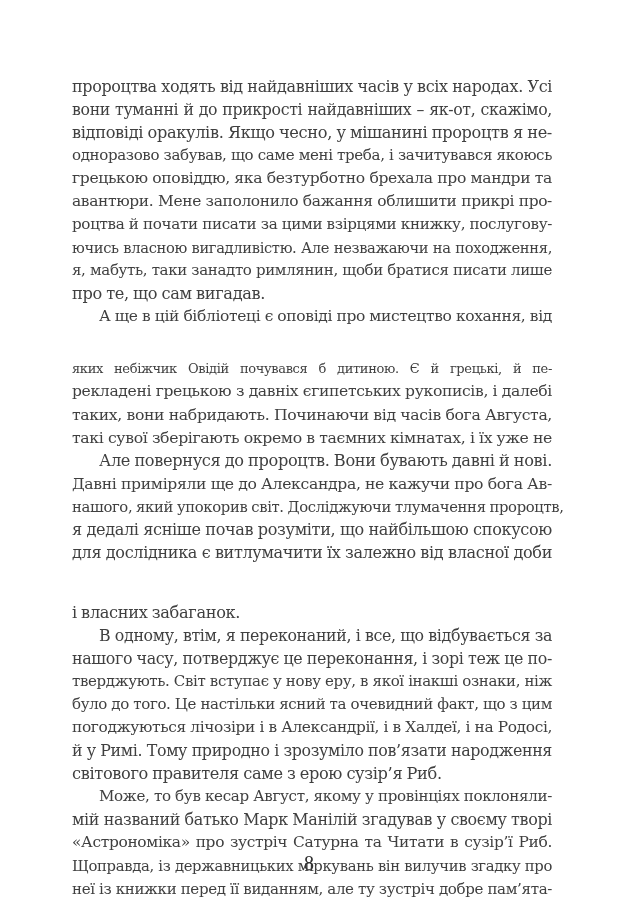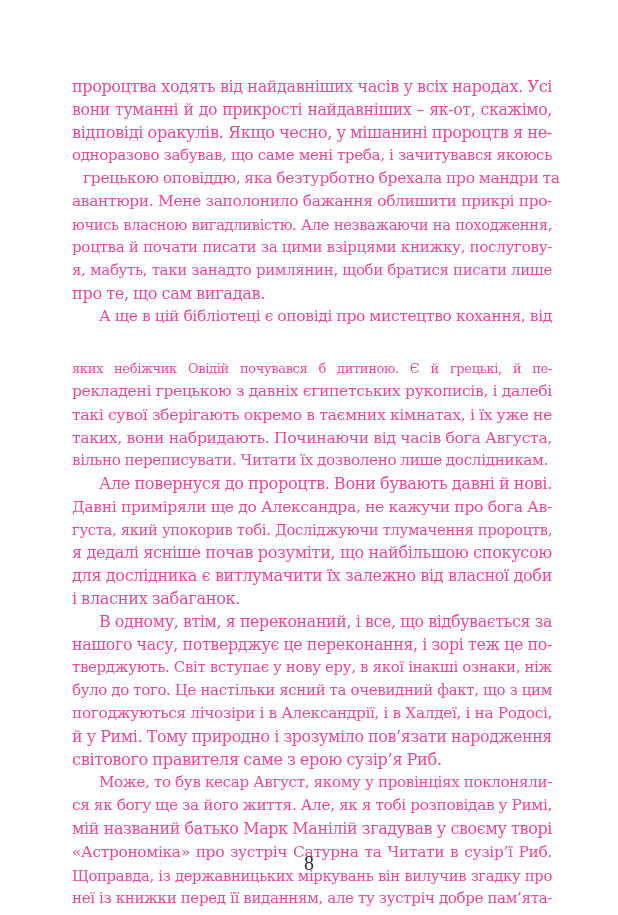--- a/index.html
+++ b/index.html
@@ -20,21 +20,21 @@
     height: 915px;
     background: #ffffff;
   }
   .text-block {
     position: absolute;
     left: 72px;
     top: 75px;
     width: 480px;
     font-family: "DejaVu Serif", "Liberation Serif", serif;
     font-size: 16.2px;
-    color: #ec4899;
+    color: #404040;
   }
   .line {
     display: block;
     height: 23.03px;
     line-height: 23.03px;
     white-space: nowrap;
     text-align: justify;
     text-align-last: justify;
     letter-spacing: -0.35px;
     word-spacing: -0.5px;
@@ -59,55 +59,53 @@
 </head>
 <body>
 
 <div class="page">
   <div class="text-block" id="text-block">
       <div>
         <span class="line" style="white-space: nowrap; font-size: 15.9832px;">пророцтва ходять від найдавніших часів у всіх народах. Усі</span>
         <span class="line" style="white-space: nowrap; font-size: 15.7474px;">вони туманні й до прикрості найдавніших – як-от, скажімо,</span>
         <span class="line" style="white-space: nowrap;">відповіді оракулів. Якщо чесно, у мішанині пророцтв я не-</span>
         <span class="line" style="white-space: nowrap; font-size: 15.0313px;">одноразово забував, що саме мені треба, і зачитувався якоюсь</span>
-        <span class="line" style="white-space: nowrap; font-size: 15.5902px; margin-left: 11px;">грецькою оповіддю, яка безтурботно брехала про мандри та</span>
+        <span class="line" style="white-space: nowrap; font-size: 15.5902px;">грецькою оповіддю, яка безтурботно брехала про мандри та</span>
         <span class="line" style="white-space: nowrap; font-size: 15.4573px;">авантюри. Мене заполонило бажання облишити прикрі про-</span>
+        <span class="line" style="white-space: nowrap; font-size: 15.1639px;">роцтва й почати писати за цими взірцями книжку, послугову-</span>
         <span class="line" style="white-space: nowrap; font-size: 14.7041px;">ючись власною вигадливістю. Але незважаючи на походження,</span>
-        <span class="line" style="white-space: nowrap; font-size: 15.1639px;">роцтва й почати писати за цими взірцями книжку, послугову-</span>
         <span class="line" style="white-space: nowrap; font-size: 15.0131px;">я, мабуть, таки занадто римлянин, щоби братися писати лише</span>
         <span class="line last" style="white-space: nowrap;">про те, що сам вигадав.</span>
       </div>
       <div>
         <span class="line indent" style="white-space: nowrap; font-size: 15.4948px;">А ще в цій бібліотеці є оповіді про мистецтво кохання, від</span>
         <span class="line" style="white-space: nowrap; font-size: 13px; margin-top: 29px;">яких небіжчик Овідій почувався б дитиною. Є й грецькі, й пе-</span>
         <span class="line" style="white-space: nowrap; font-size: 15.5794px;">рекладені грецькою з давніх єгипетських рукописів, і далебі</span>
+        <span class="line" style="white-space: nowrap; font-size: 15.6647px;">таких, вони набридають. Починаючи від часів бога Августа,</span>
         <span class="line" style="white-space: nowrap; font-size: 15.6954px;">такі сувої зберігають окремо в таємних кімнатах, і їх уже не</span>
-        <span class="line" style="white-space: nowrap; font-size: 15.6647px;">таких, вони набридають. Починаючи від часів бога Августа,</span>
-        <span class="line last" style="white-space: nowrap; font-size: 15.2193px;">вільно переписувати. Читати їх дозволено лише дослідникам.</span>
       </div>
       <div>
         <span class="line indent" style="white-space: nowrap;">Але повернуся до пророцтв. Вони бувають давні й нові.</span>
         <span class="line" style="white-space: nowrap; font-size: 15.6597px;">Давні приміряли ще до Александра, не кажучи про бога Ав-</span>
-        <span class="line" style="white-space: nowrap; font-size: 14.8021px;">густа, який упокорив тобі. Досліджуючи тлумачення пророцтв,</span>
+        <span class="line" style="white-space: nowrap; font-size: 14.8021px;">нашого, який упокорив світ. Досліджуючи тлумачення пророцтв,</span>
         <span class="line" style="white-space: nowrap; font-size: 16.1012px;">я дедалі ясніше почав розуміти, що найбільшою спокусою</span>
         <span class="line" style="white-space: nowrap; font-size: 16.0787px;">для дослідника є витлумачити їх залежно від власної доби</span>
-        <span class="line last" style="white-space: nowrap;">і власних забаганок.</span>
+        <span class="line last" style="white-space: nowrap; margin-top: 37px;">і власних забаганок.</span>
       </div>
       <div>
         <span class="line indent" style="white-space: nowrap; font-size: 15.8495px;">В одному, втім, я переконаний, і все, що відбувається за</span>
         <span class="line" style="white-space: nowrap; font-size: 15.8659px;">нашого часу, потверджує це переконання, і зорі теж це по-</span>
         <span class="line" style="white-space: nowrap; font-size: 15.0085px;">тверджують. Світ вступає у нову еру, в якої інакші ознаки, ніж</span>
         <span class="line" style="white-space: nowrap; font-size: 15.0235px;">було до того. Це настільки ясний та очевидний факт, що з цим</span>
         <span class="line" style="white-space: nowrap; font-size: 15.3944px;">погоджуються лічозіри і в Александрії, і в Халдеї, і на Родосі,</span>
         <span class="line" style="white-space: nowrap; font-size: 15.8563px;">й у Римі. Тому природно і зрозуміло пов’язати народження</span>
         <span class="line last" style="white-space: nowrap;">світового правителя саме з ерою сузір’я Риб.</span>
       </div>
       <div>
         <span class="line indent" style="white-space: nowrap; font-size: 15.1256px;">Може, то був кесар Август, якому у провінціях поклоняли-</span>
-        <span class="line" style="white-space: nowrap; font-size: 15.331px;">ся як богу ще за його життя. Але, як я тобі розповідав у Римі,</span>
         <span class="line" style="white-space: nowrap; font-size: 15.9523px;">мій названий батько Марк Манілій згадував у своєму творі</span>
         <span class="line" style="white-space: nowrap; font-size: 15.4424px;">«Астрономіка» про зустріч Сатурна та Читати в сузір’ї Риб.</span>
         <span class="line" style="white-space: nowrap; font-size: 14.8172px;">Щоправда, із державницьких міркувань він вилучив згадку про</span>
         <span class="line" style="white-space: nowrap; font-size: 15.0537px;">неї із книжки перед її виданням, але ту зустріч добре пам’ята-</span>
       </div>
     </div>
   <div class="page-number">8</div>
 </div>
 
 </body></html>

